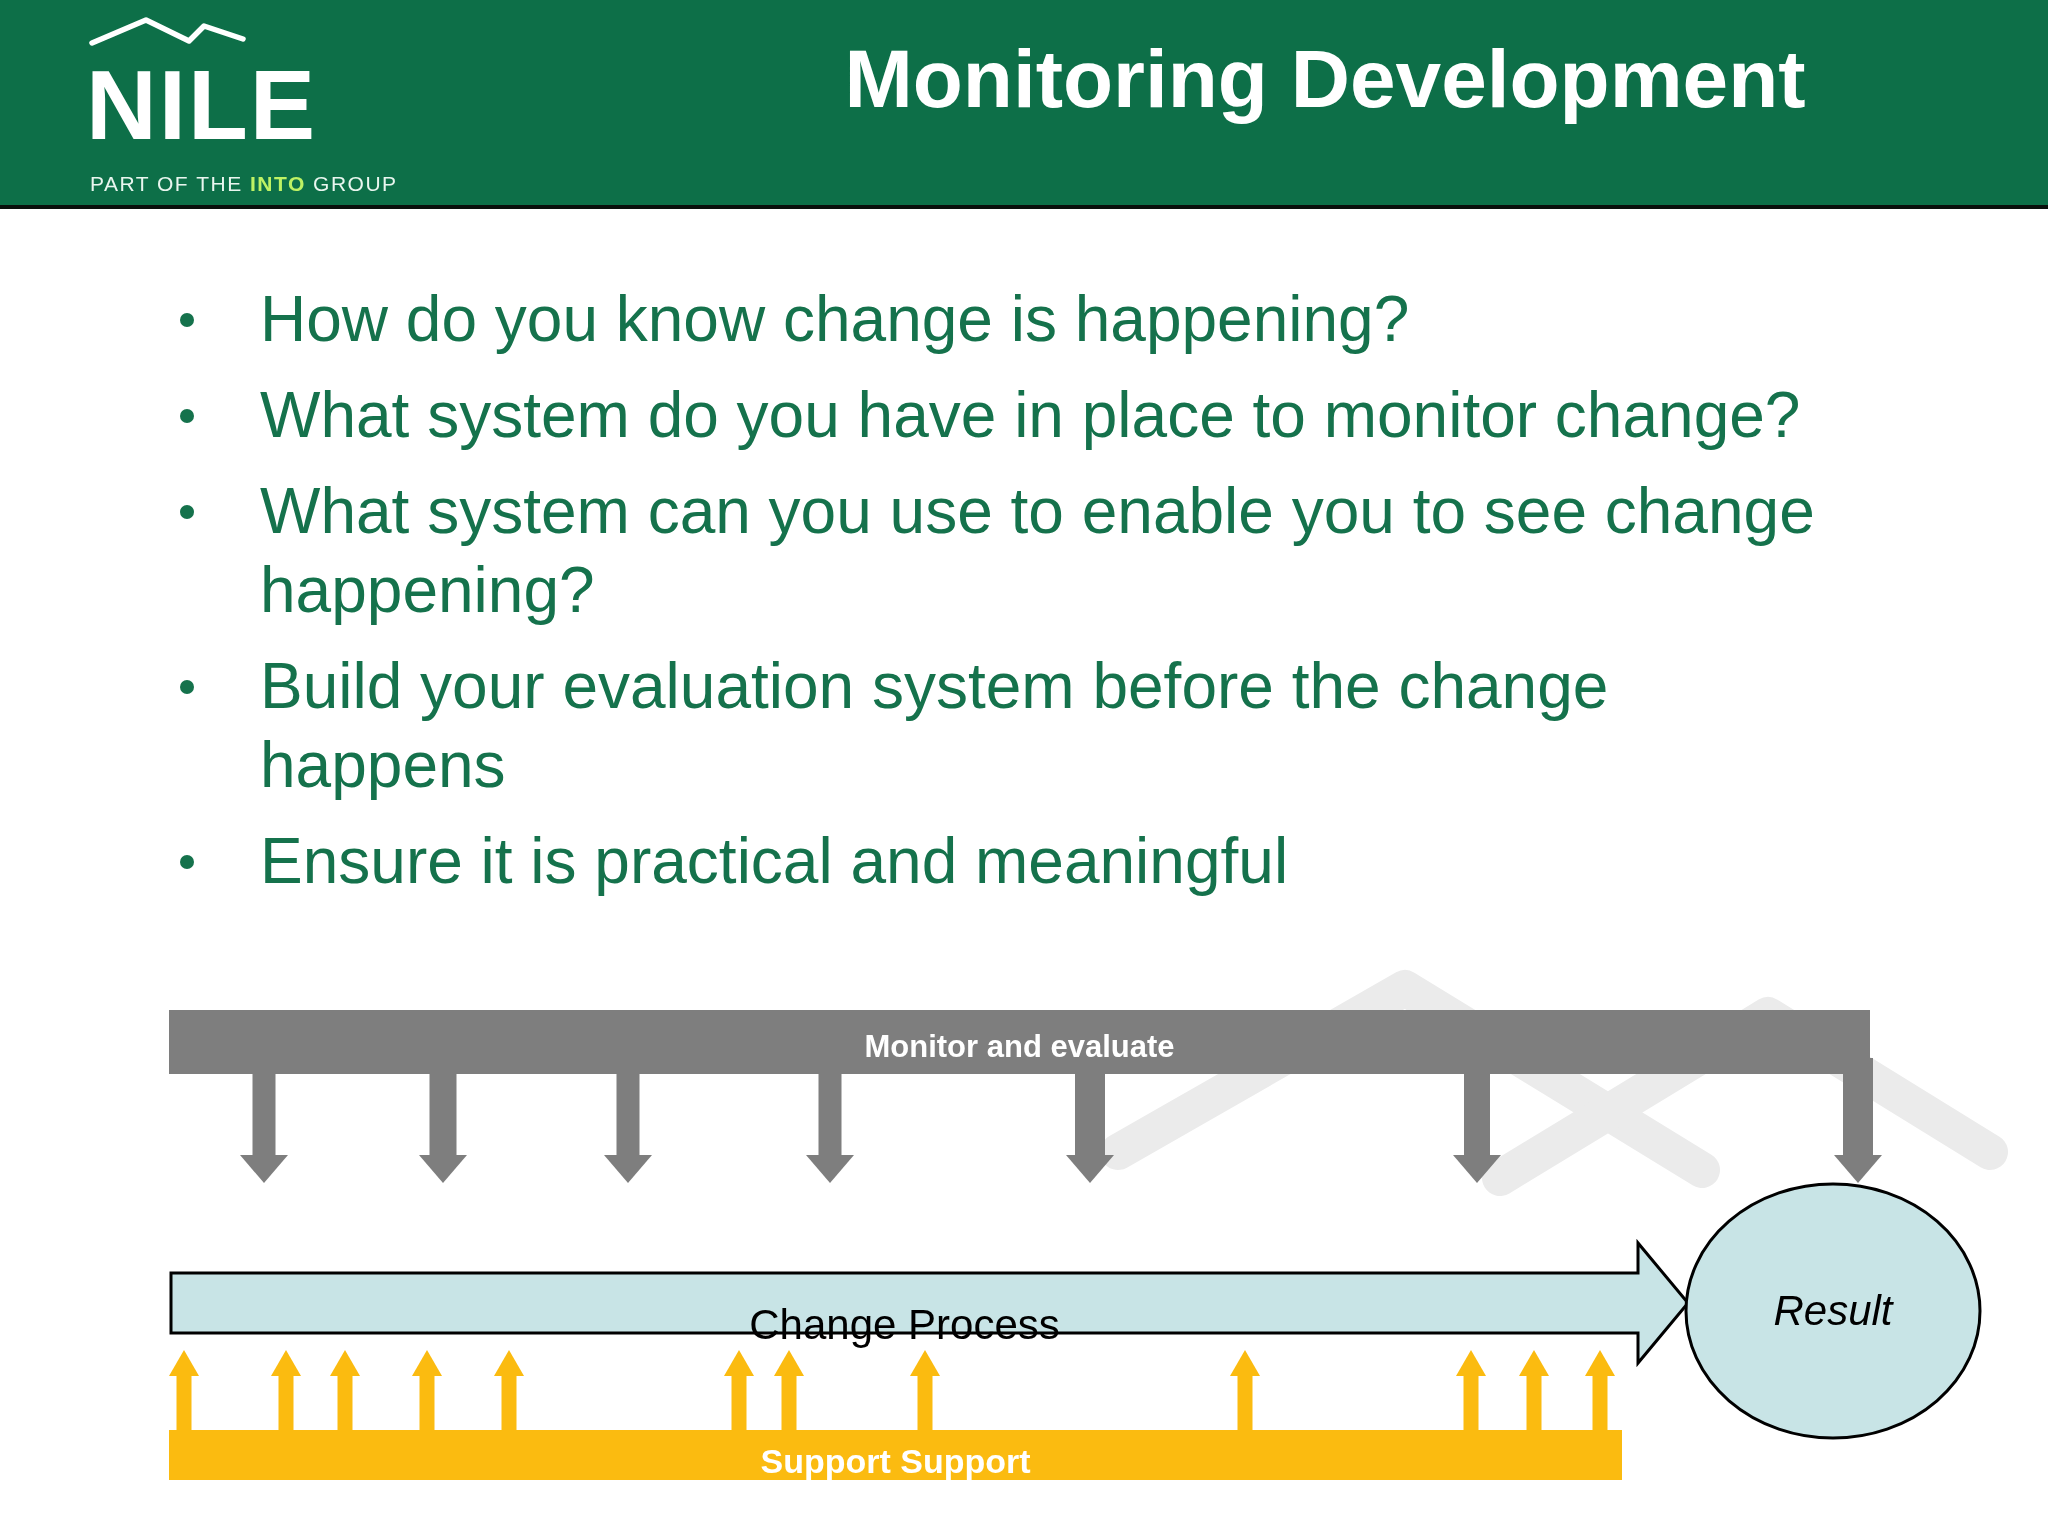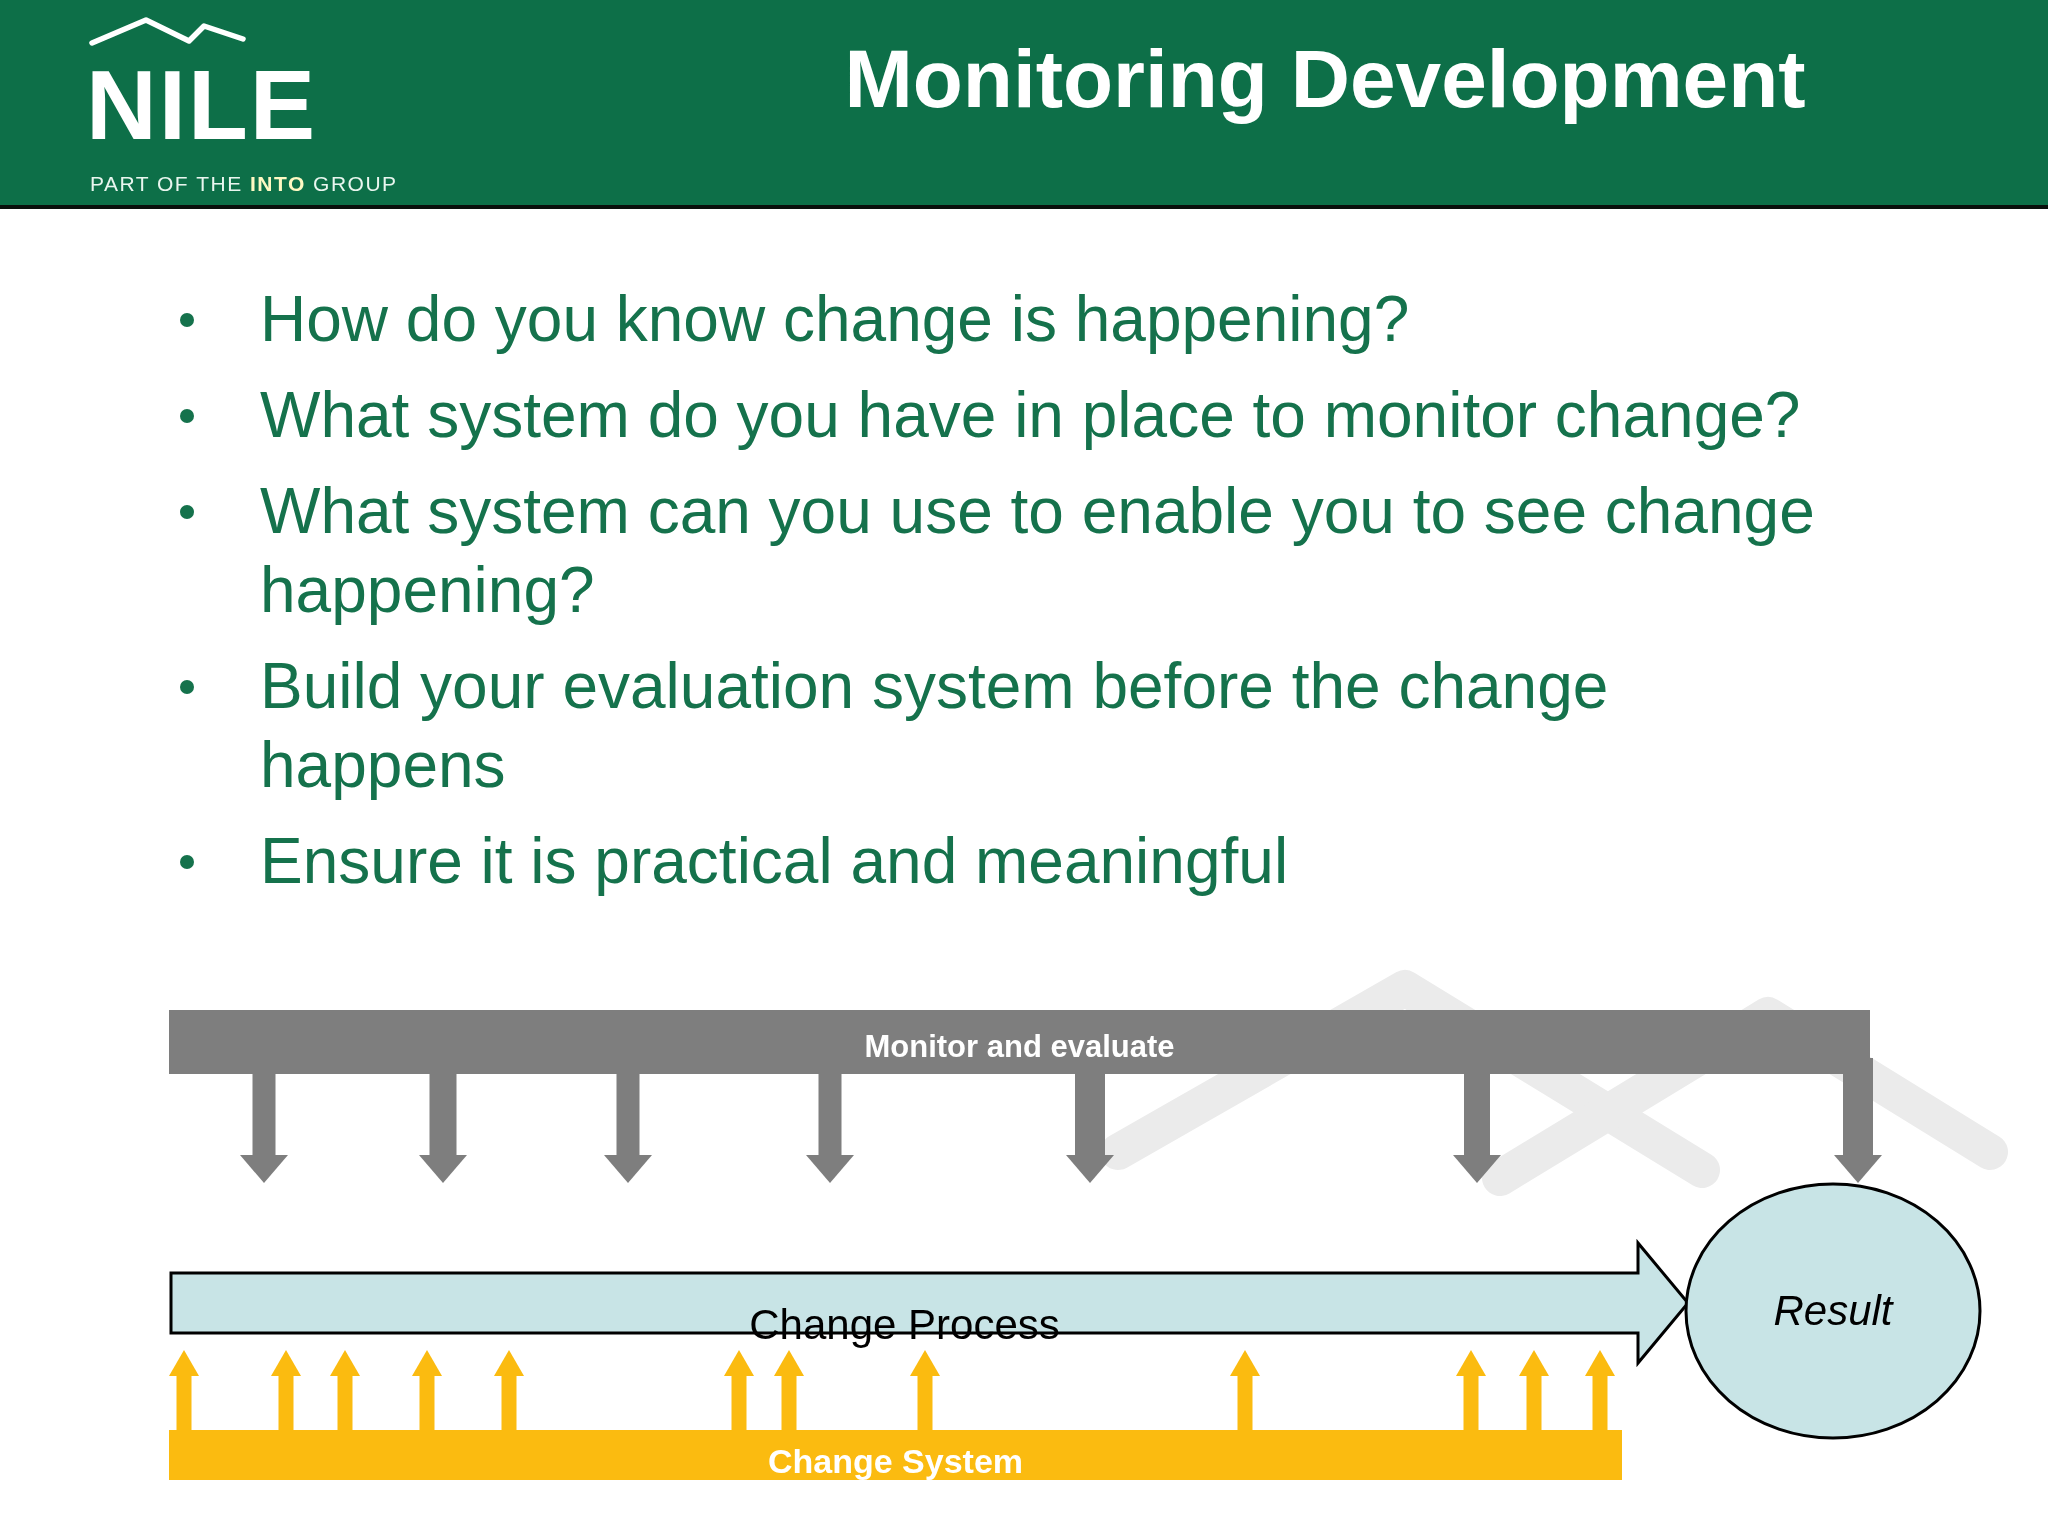--- a/index.html
+++ b/index.html
@@ -14,21 +14,21 @@
   }
   .logo-svg{position:absolute;left:0;top:0;}
   .nile-wordmark{
     position:absolute;left:86px;top:56px;color:#ffffff;
     font-size:98px;font-weight:bold;letter-spacing:2px;line-height:1;
   }
   .nile-tagline{
     position:absolute;left:90px;top:172px;color:#e9f6ef;
     font-size:21px;letter-spacing:1.5px;white-space:nowrap;
   }
-  .nile-tagline b{font-weight:bold;color:#fef9c3;}
+  .nile-tagline b{font-weight:bold;color:#bef264;}
   .slide-title{
     position:absolute;left:840px;top:30px;width:970px;
     text-align:center;color:#ffffff;font-size:82px;font-weight:bold;
     line-height:1.2;white-space:nowrap;
   }
   
   .bullets{
     position:absolute;left:170px;top:280px;width:1800px;
     list-style:none;margin:0;padding:0;
     color:#15724c;font-size:64px;line-height:79px;
@@ -150,21 +150,21 @@
   </div>
 
 <svg class="arrow-svg" width="2048" height="1536" viewBox="0 0 2048 1536">
   <polygon points="171,1273 1638,1273 1638,1243 1688,1303 1638,1363 1638,1333 171,1333" fill="#c8e4e6" stroke="#000000" stroke-width="3"></polygon>
   <ellipse cx="1833" cy="1311" rx="147" ry="127" fill="#c8e4e6" stroke="#000000" stroke-width="3"></ellipse>
 </svg>
 <div class="change-label">Change Process</div>
 <div class="result-label">Result</div>
 
 <div class="support-bar">
-  <span class="bar-label">Change System</span>
+  <span class="bar-label">Support Support</span>
 </div>
 
 <div class="up-arrow" style="left:169px">
     <div class="head"></div>
     <div class="shaft"></div>
   </div>
 <div class="up-arrow" style="left:271px">
     <div class="head"></div>
     <div class="shaft"></div>
   </div>

